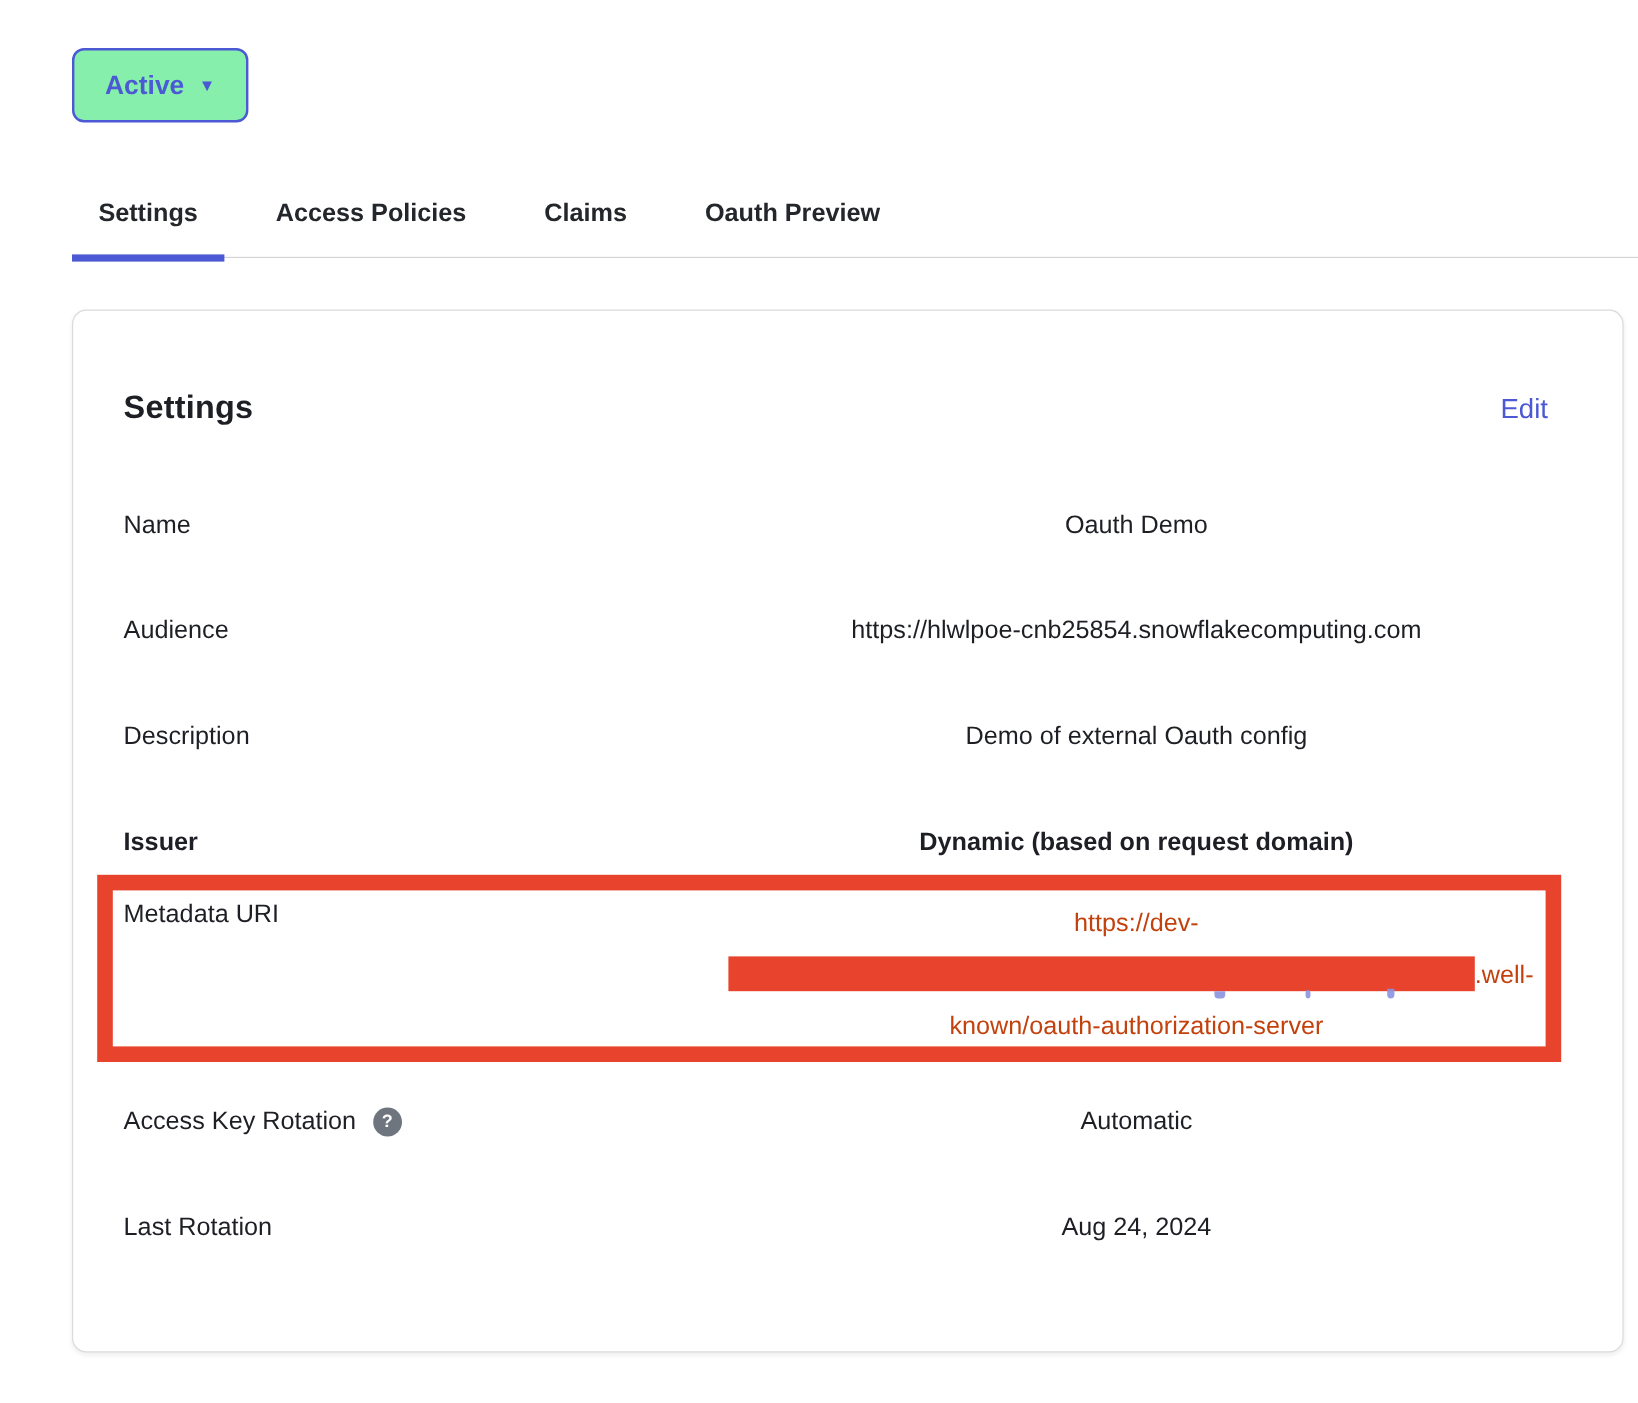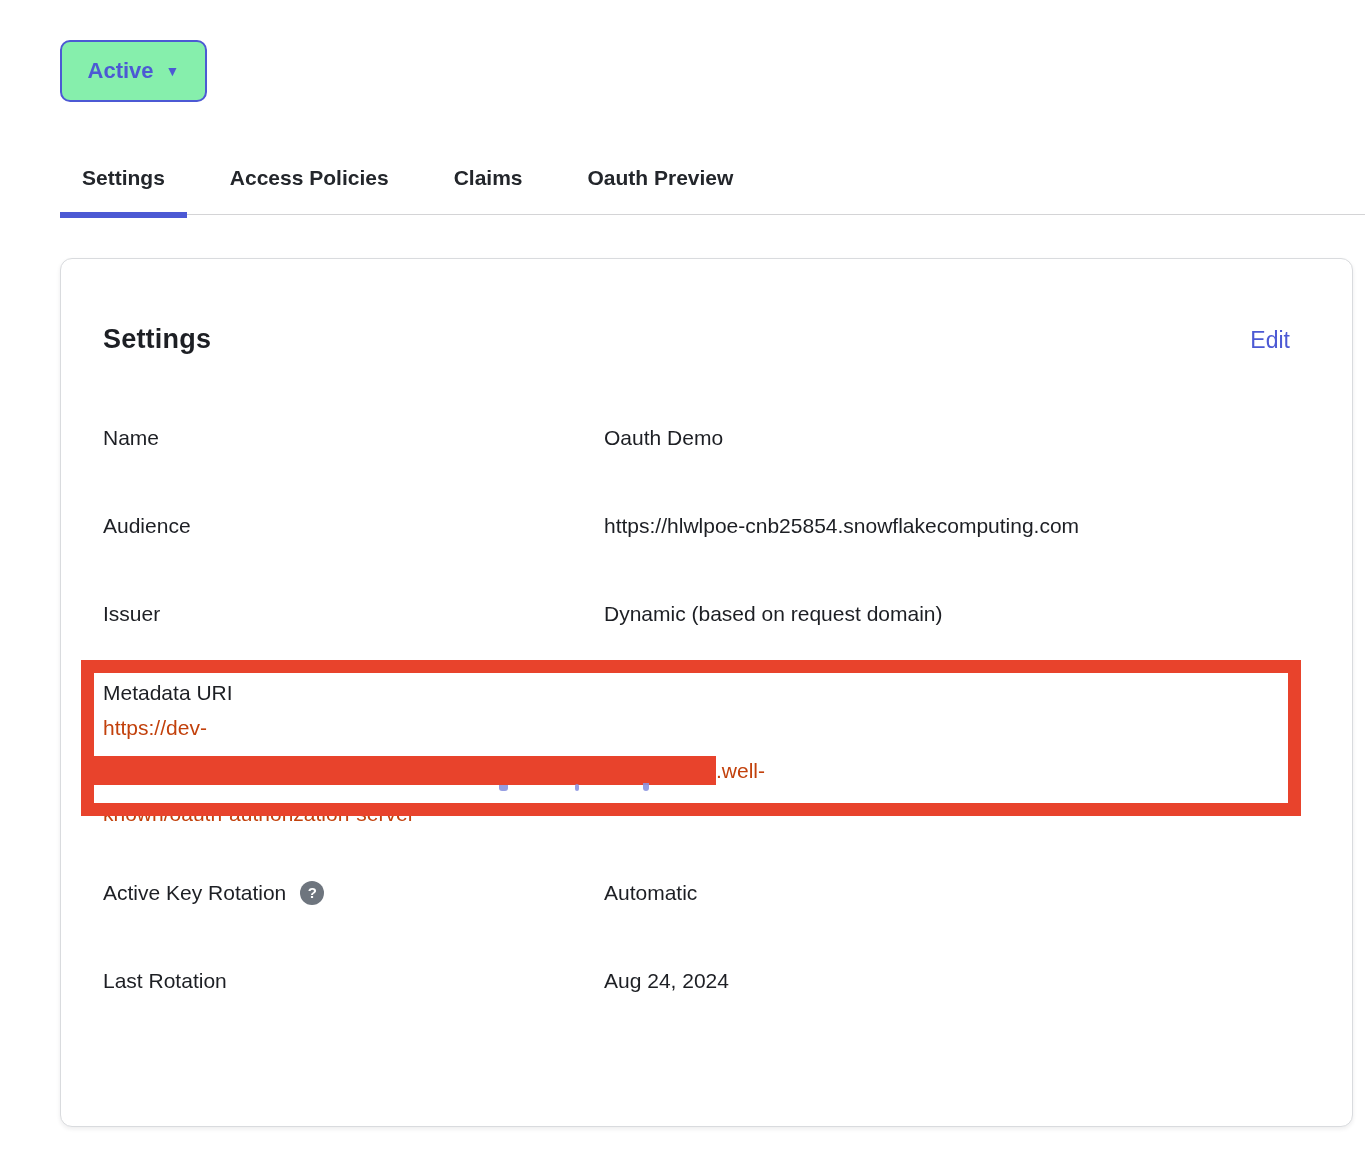--- a/index.html
+++ b/index.html
@@ -102,34 +102,35 @@
     cursor: pointer;
   }
 
   
   .row {
     display: flex;
     align-items: flex-start;
     font-size: 21px;
     line-height: 27px;
     margin-bottom: 61px;
+    text-align: center;
   }
   .row .label {
     flex: none;
     width: 501px;
     color: #1d1f24;
     display: inline-flex;
     align-items: center;
   }
   .row .value { flex: 1; color: #1d1f24; }
 
-  .row-issuer { margin-bottom: 52px; }
-
-  
-  .row-metadata { position: relative; margin-bottom: 44px; flex-direction: column; }
+  .row-issuer { margin-bottom: 33px; font-weight: bold; }
+
+  
+  .row-metadata { position: relative; margin-bottom: 44px; }
   .annotation-box {
     position: absolute;
     left: -22px; right: -11px; top: -19px;
     height: 156px;
     box-sizing: border-box;
     border: 13px solid #e8432c;
     pointer-events: none;
     z-index: 3;
   }
   .metadata-link {
@@ -206,41 +207,45 @@
     <div class="row">
       <span class="label">Name</span>
       <span class="value">Oauth Demo</span>
     </div>
 
     <div class="row">
       <span class="label">Audience</span>
       <span class="value">https://hlwlpoe-cnb25854.snowflakecomputing.com</span>
     </div>
 
+    <div class="row">
+      <span class="label">Description</span>
+      <span class="value">Demo of external Oauth config</span>
+    </div>
 
     <div class="row row-issuer">
       <span class="label">Issuer</span>
       <span class="value">Dynamic (based on request domain)</span>
     </div>
 
     <div class="row row-metadata">
       <div class="annotation-box"></div>
       <span class="label">Metadata URI</span>
       <span class="value">
         <a class="metadata-link">
           <span>https://dev-</span><br>
           <span class="redaction-wrap"><span class="redaction-bar"></span><span class="descender-mark dm-1"></span><span class="descender-mark dm-2"></span><span class="descender-mark dm-3"></span></span><span>.well-</span><br>
           <span>known/oauth-authorization-server</span>
         </a>
       </span>
     </div>
 
     <div class="row">
       <span class="label">
-        <span>Active Key Rotation</span>
+        <span>Access Key Rotation</span>
         <span class="help-icon">?</span>
       </span>
       <span class="value">Automatic</span>
     </div>
 
     <div class="row">
       <span class="label">Last Rotation</span>
       <span class="value">Aug 24, 2024</span>
     </div>
 

